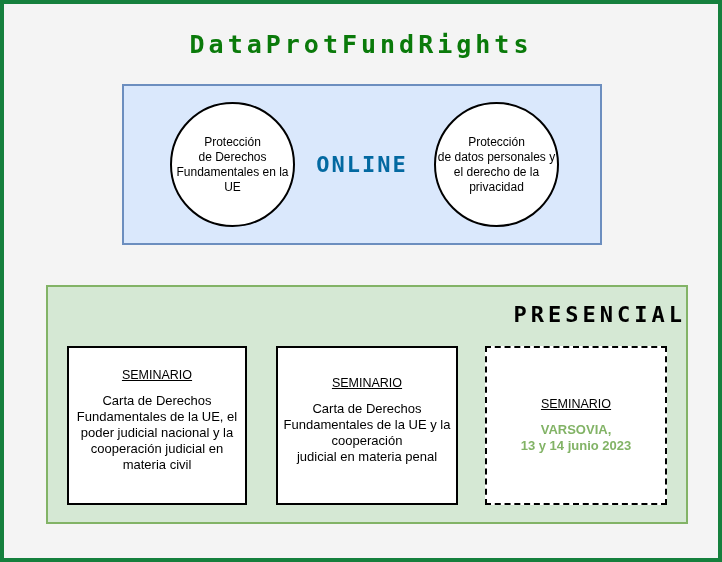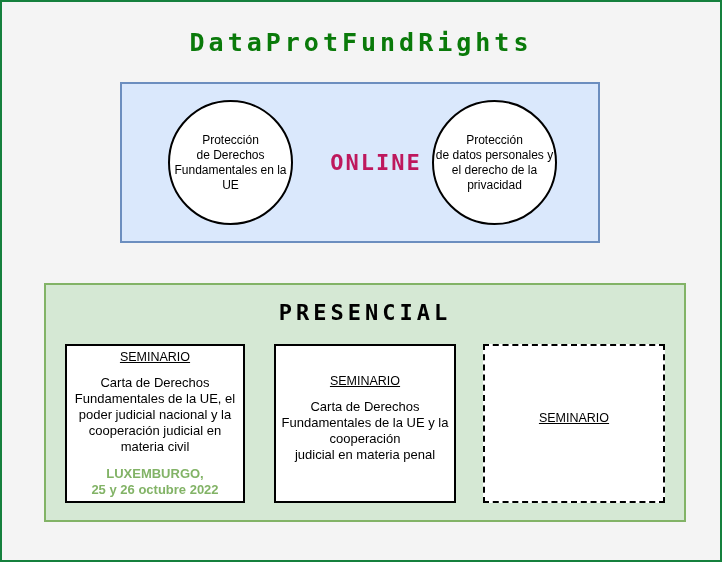--- a/index.html
+++ b/index.html
@@ -7,21 +7,21 @@
     padding: 0;
     background: #f5f5f5;
     font-family: "Liberation Sans", sans-serif;
   }
   .canvas {
     position: relative;
     width: 722px;
     height: 562px;
     box-sizing: border-box;
     background: #f4f4f4;
-    border: 2px solid #15803d;
+    border: 4px solid #15803d;
     overflow: hidden;
     text-decoration: underline;
   }
   .diagram-title {
     position: absolute;
     top: 26px;
     left: 0;
     width: 100%;
     text-align: center;
     font-family: "DejaVu Sans Mono", monospace;
@@ -66,41 +66,40 @@
   }
   .online-label {
     position: absolute;
     left: 50%;
     top: 66px;
     transform: translateX(-50%);
     font-family: "DejaVu Sans Mono", monospace;
     font-weight: bold;
     font-size: 22px;
     letter-spacing: 2px;
-    color: #be185d;
+    color: #0369a1;
     white-space: pre;
-    margin-left: 16px;
   }
   
   .presencial-box {
     position: absolute;
     left: 42px;
     top: 281px;
     width: 642px;
     height: 239px;
     box-sizing: border-box;
     background: #d5e8d4;
     border: 2px solid #82b366;
   }
   .presencial-label {
     position: absolute;
     top: 15px;
     left: 0;
     width: 100%;
-    text-align: center;
+    text-align: right;
     font-family: "DejaVu Sans Mono", monospace;
     font-weight: bold;
     font-size: 22px;
     letter-spacing: 4px;
     color: #000000;
     white-space: pre;
   }
   .seminar {
     position: absolute;
     top: 59px;
@@ -165,30 +164,30 @@
   <div class="presencial-box">
     <div class="presencial-label">PRESENCIAL</div>
 
     <div class="seminar seminar-1">
       <div class="seminar-heading">SEMINARIO</div>
       <div class="seminar-topic">Carta de Derechos
 Fundamentales de la UE, el
 poder judicial nacional y la
 cooperación judicial en
 materia civil</div>
-      <div class="seminar-date">LUXEMBURGO,
-25 y 26 octubre 2022</div>
     </div>
 
     <div class="seminar seminar-2">
       <div class="seminar-heading">SEMINARIO</div>
       <div class="seminar-topic">Carta de Derechos
 Fundamentales de la UE y la
 cooperación
 judicial en materia penal</div>
     </div>
 
     <div class="seminar seminar-3">
       <div class="seminar-heading">SEMINARIO</div>
+      <div class="seminar-date">VARSOVIA,
+13 y 14 junio 2023</div>
     </div>
   </div>
 
 </div>
 
 </body></html>

